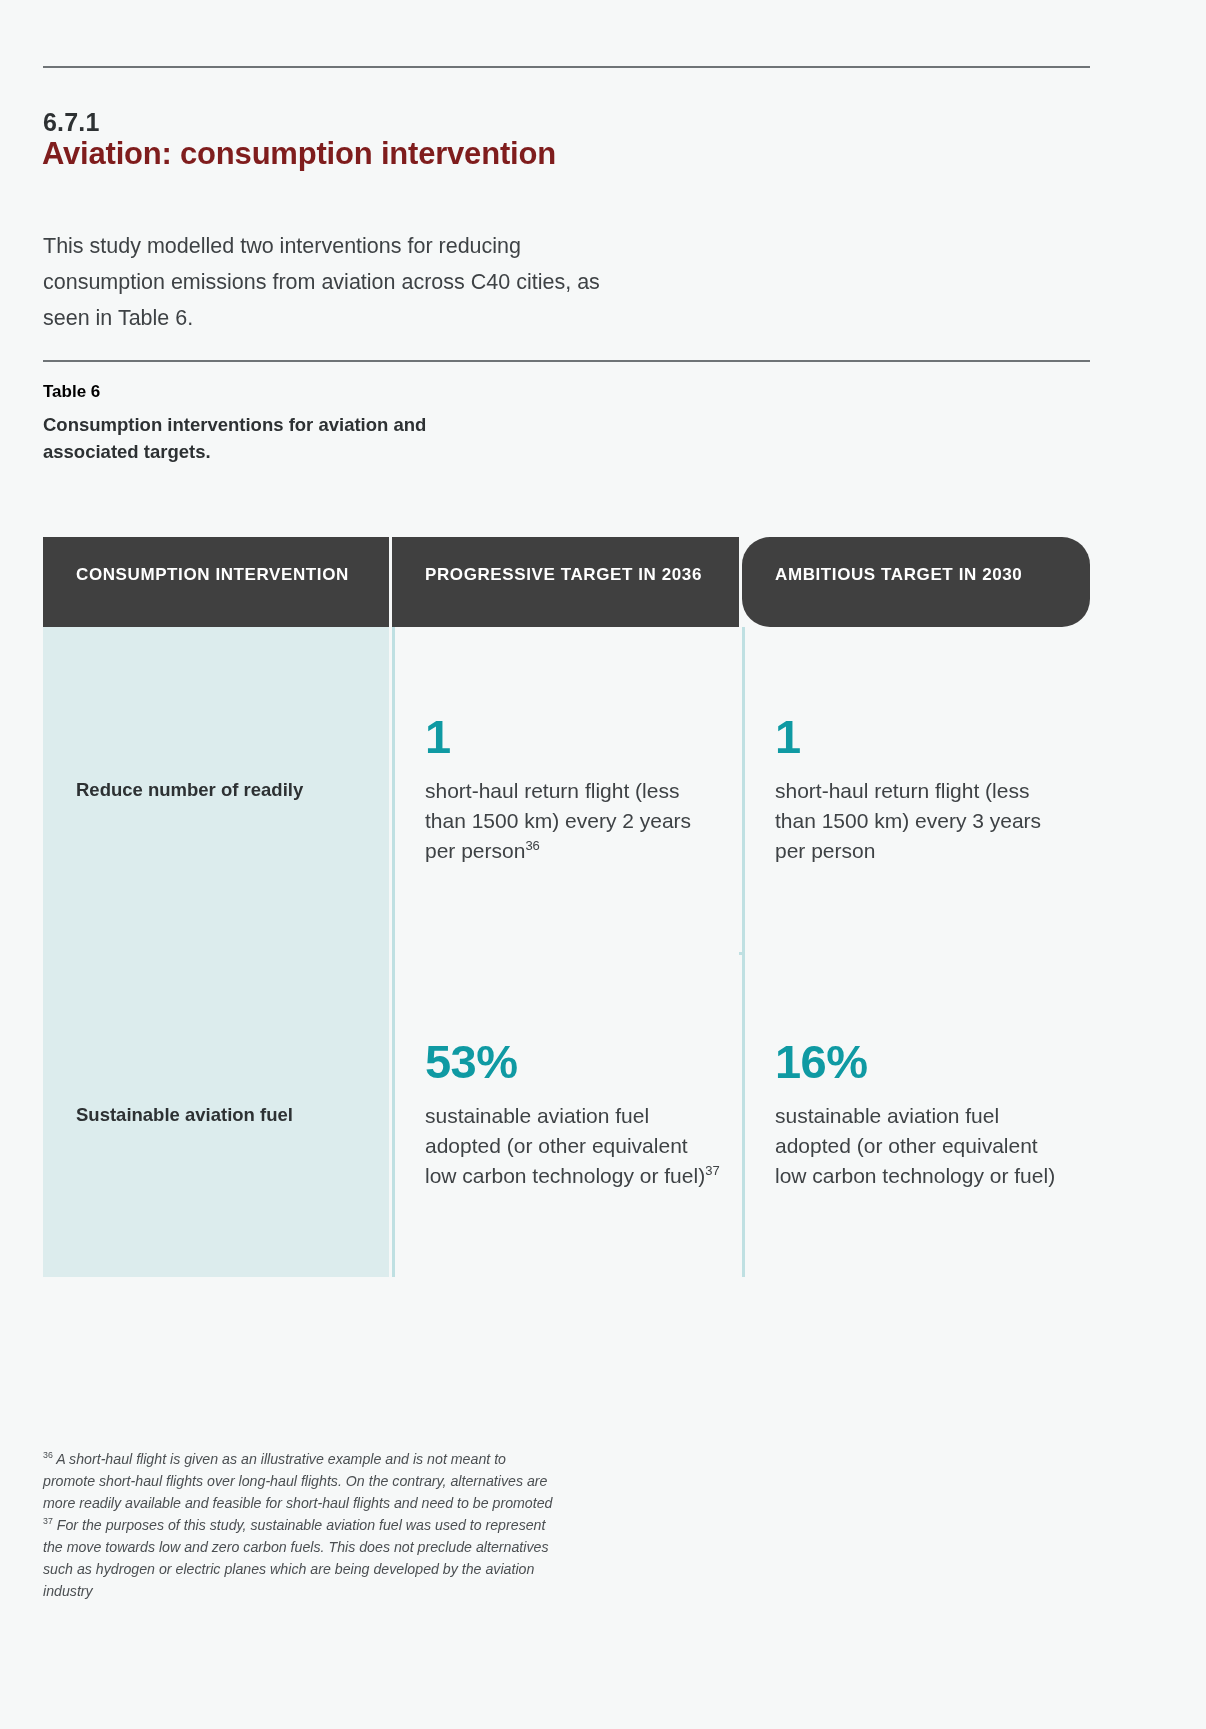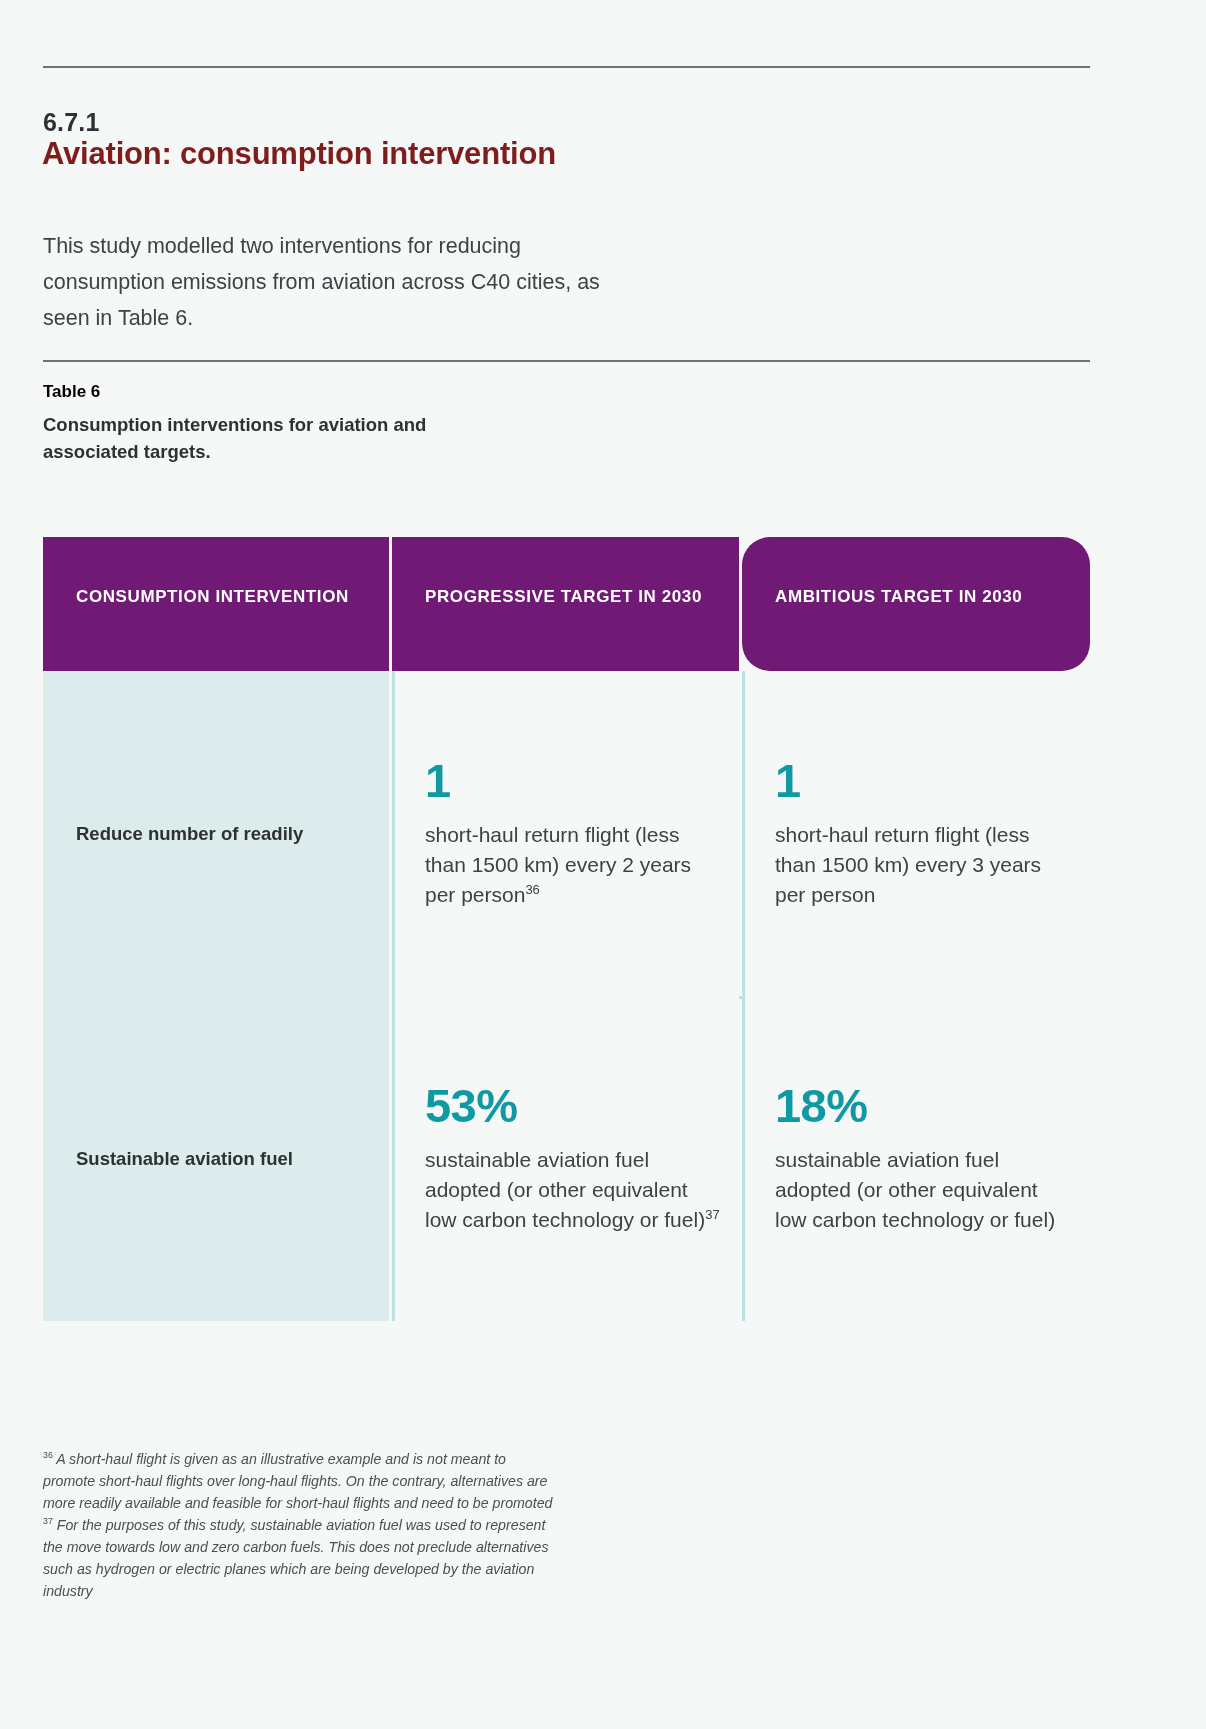--- a/index.html
+++ b/index.html
@@ -86,29 +86,29 @@
     position: absolute;
     left: 43px;
     top: 537px;
     width: 1047px;
   }
   .thead {
     display: flex;
     gap: 3px;
   }
   .th {
-    background: #701a75;
+    background: #404040;
     color: #ffffff;
     font-size: 17px;
     font-weight: bold;
     letter-spacing: 0.6px;
     line-height: 1.42;
-    padding: 48px 0 40px 33px;
+    padding: 26px 0 40px 33px;
     box-sizing: border-box;
-    height: 134px;
+    height: 90px;
   }
   .th-1 { width: 347px; }
   .th-2 { width: 348px; }
   .th-3 { width: 349px; border-radius: 28px; }
 
   .trow {
     display: flex;
     gap: 3px;
     position: relative;
   }
@@ -199,21 +199,21 @@
 
   <div class="rule rule-mid"></div>
 
   <div class="tbl-label">Table 6</div>
   <div class="tbl-caption">Consumption interventions for aviation and associated targets.</div>
 
   <div class="table">
 
     <div class="thead">
       <div class="th th-1">CONSUMPTION INTERVENTION</div>
-      <div class="th th-2">PROGRESSIVE TARGET IN 2030</div>
+      <div class="th th-2">PROGRESSIVE TARGET IN 2036</div>
       <div class="th th-3">AMBITIOUS TARGET IN 2030</div>
     </div>
 
     <div class="trow row1">
       <div class="td td-label">Reduce number of readily</div>
       <div class="td td-val">
         <div class="bignum">1</div>
         <div class="desc"><span>short-haul return flight (less than 1500 km) every 2 years per person</span><sup>36</sup></div>
       </div>
       <div class="td td-val last">
@@ -223,21 +223,21 @@
     </div>
 
     <div class="trow row2">
       <div class="row-div"></div>
       <div class="td td-label">Sustainable aviation fuel</div>
       <div class="td td-val">
         <div class="bignum">53%</div>
         <div class="desc"><span>sustainable aviation fuel adopted (or other equivalent low carbon technology or fuel)</span><sup>37</sup></div>
       </div>
       <div class="td td-val last">
-        <div class="bignum">18%</div>
+        <div class="bignum">16%</div>
         <div class="desc"><span>sustainable aviation fuel adopted (or other equivalent low carbon technology or fuel)</span><sup></sup></div>
       </div>
     </div>
 
   </div>
 
   <div class="footnotes">
     <p><sup>36</sup> <span>A short-haul flight is given as an illustrative example and is not meant to promote short-haul flights over long-haul flights. On the contrary, alternatives are more readily available and feasible for short-haul flights and need to be promoted</span></p>
     <p><sup>37</sup> <span>For the purposes of this study, sustainable aviation fuel was used to represent the move towards low and zero carbon fuels. This does not preclude alternatives such as hydrogen or electric planes which are being developed by the aviation industry</span></p>
   </div>

